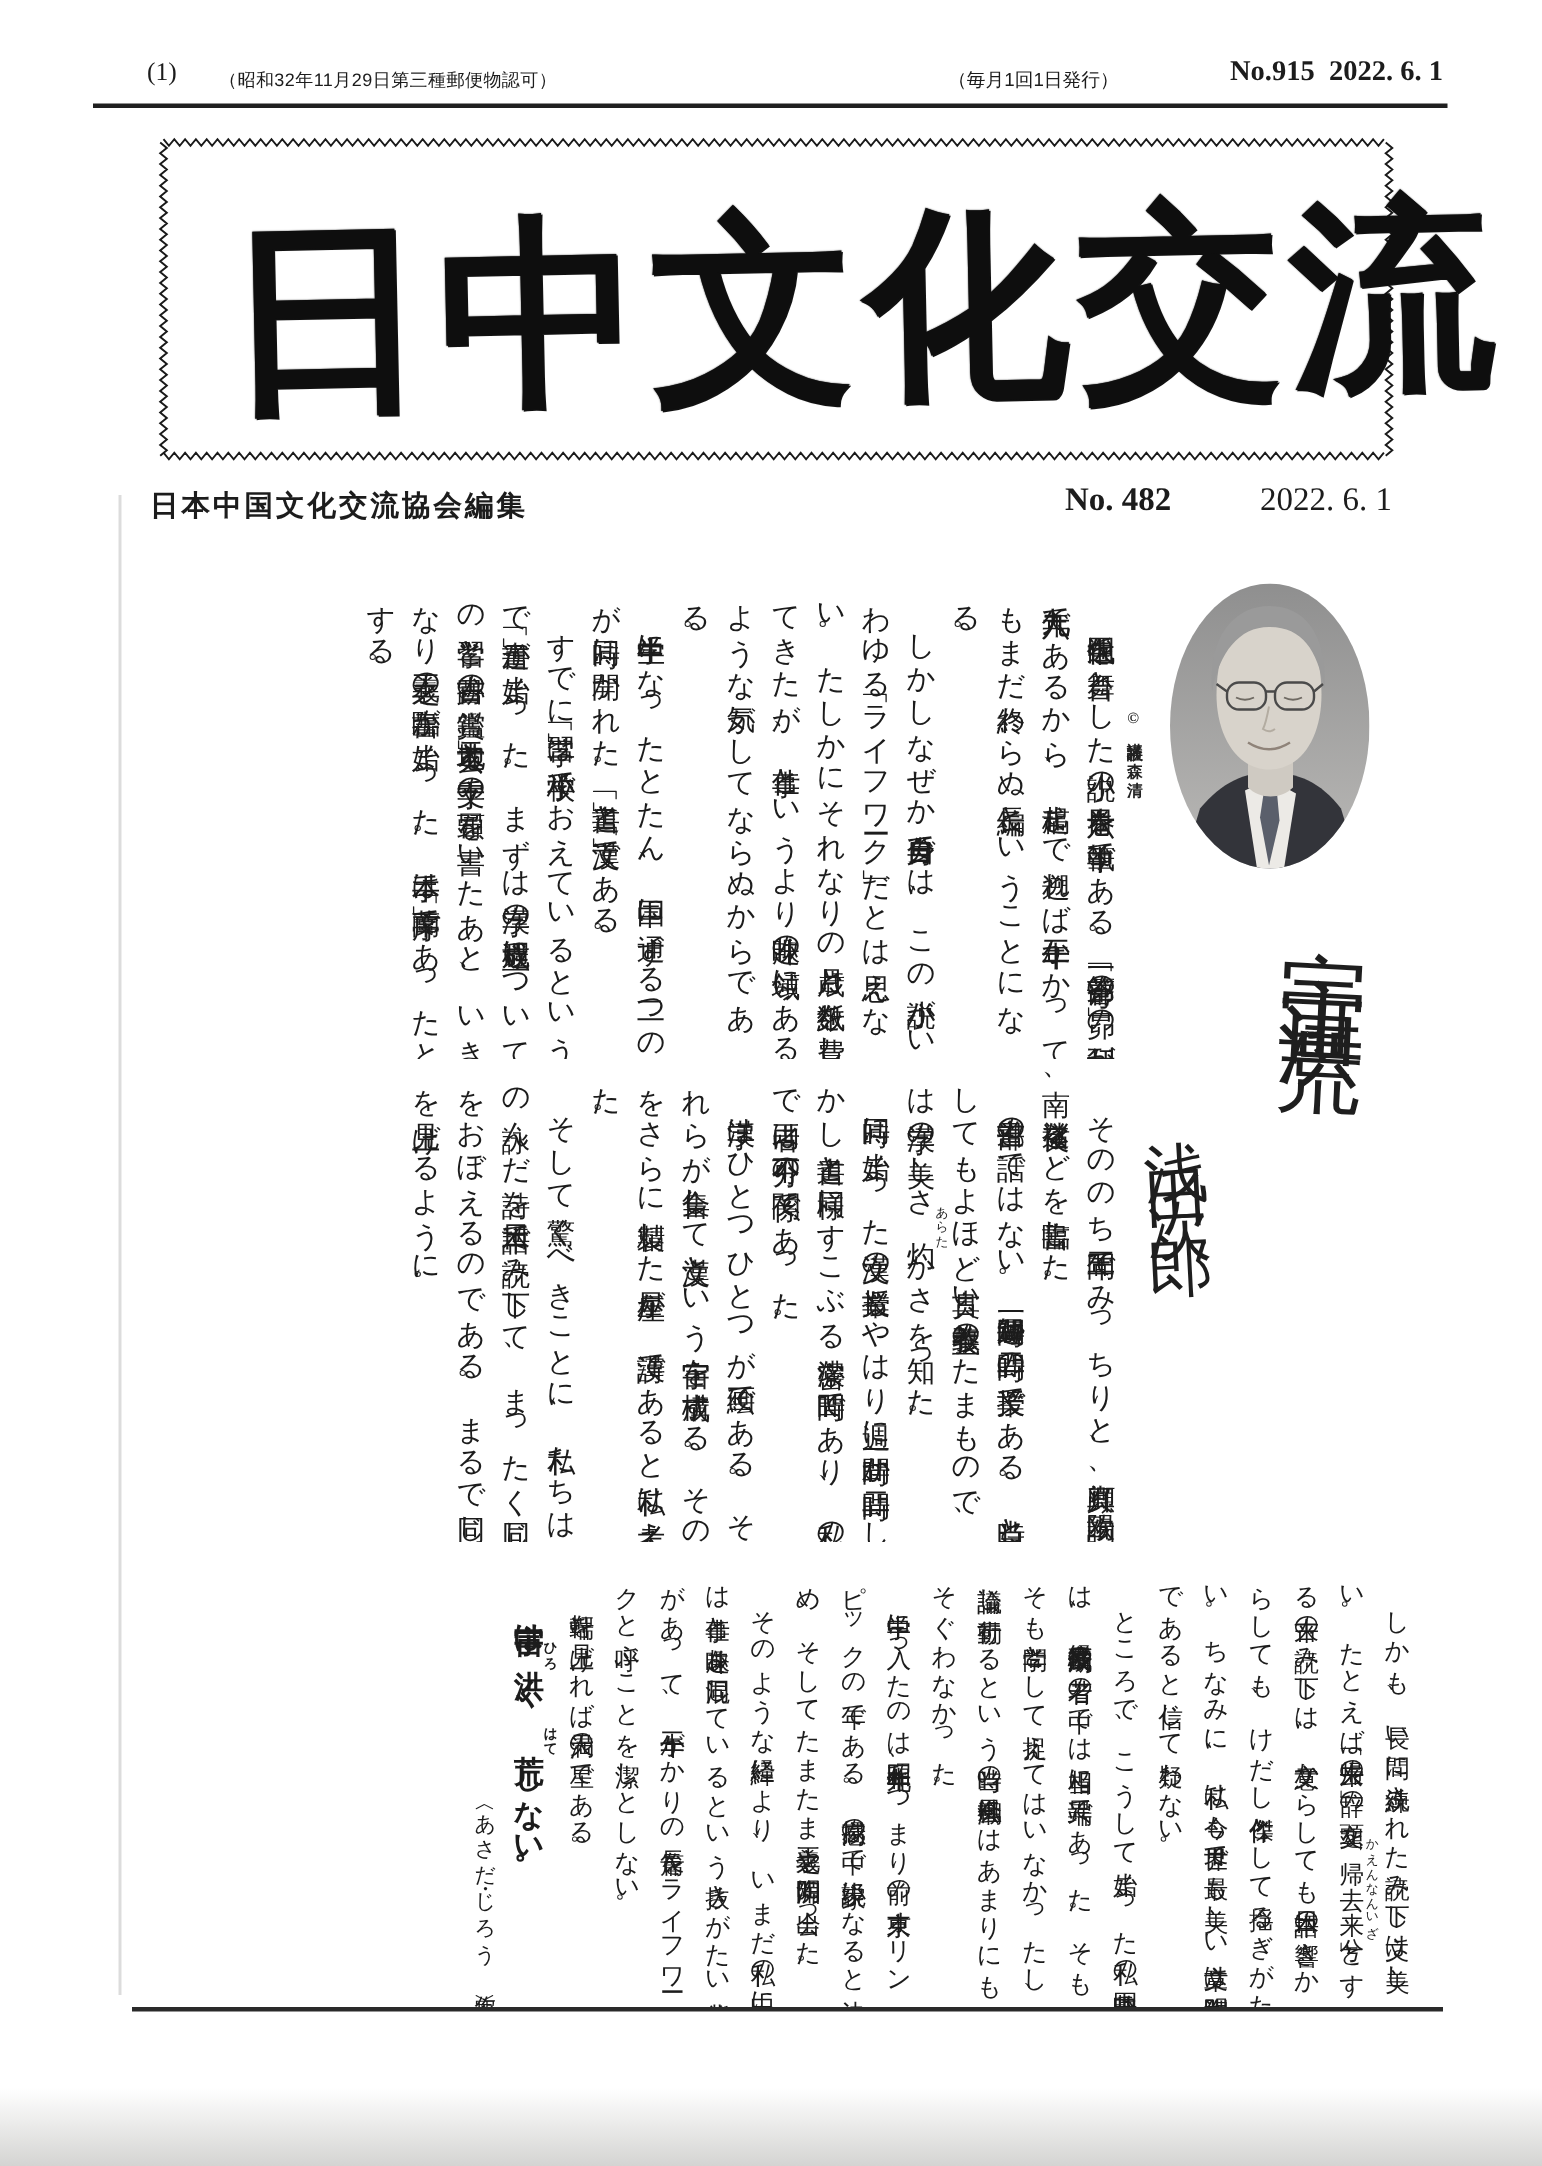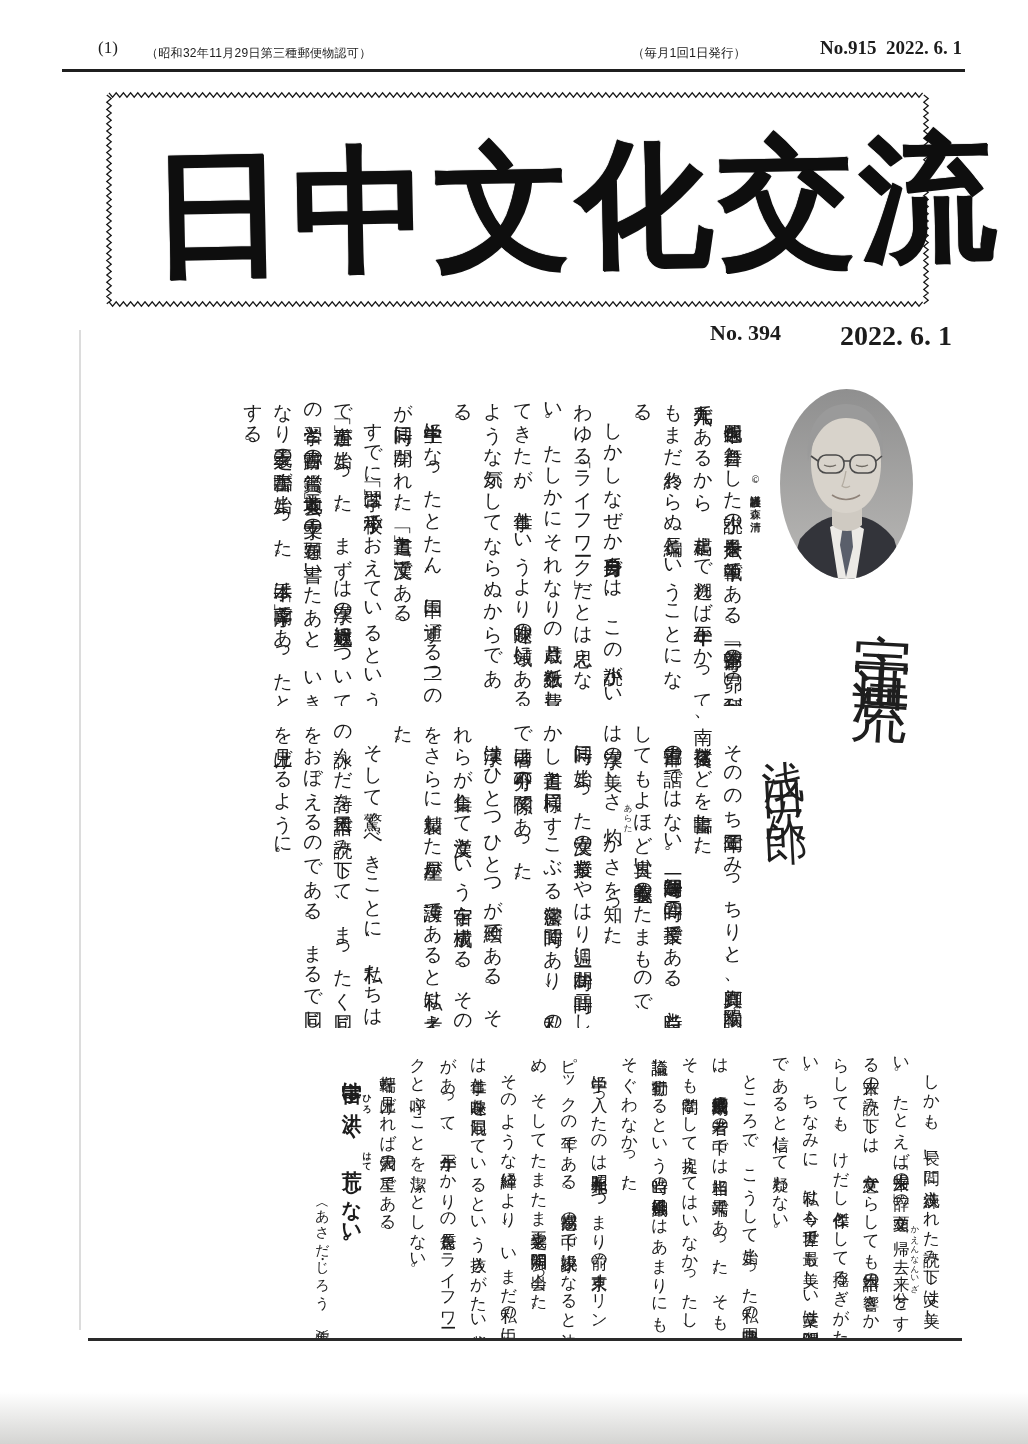--- a/index.html
+++ b/index.html
@@ -19,21 +19,21 @@
 
   
   .frame{left:105px;top:91px;width:825px;height:217px;}
   .masthead{left:150px;top:128px;width:730px;height:170px;text-align:center;
             font-size:136px;font-weight:bold;letter-spacing:6px;line-height:160px;color:#0e0e0e;
             transform:rotate(-1.2deg);text-shadow:1px 1px 0 #111,0 0 1px #000;white-space:nowrap;}
 
   
   .sub-editor{left:100px;top:324px;font-size:19px;letter-spacing:2px;font-weight:bold;}
   .sub-number{left:710px;top:320px;font-size:22px;font-weight:bold;}
-  .sub-date{left:840px;top:320px;font-size:28px;font-weight:bold;}
+  .sub-date{left:840px;top:320px;font-size:22px;font-weight:normal;}
 
   
   .band{position:absolute;writing-mode:vertical-rl;-webkit-writing-mode:vertical-rl;
         text-orientation:mixed;overflow:hidden;color:#1c1c1c;}
   .band p{margin:0;text-indent:1em;}
   #band1,#band2{left:84px;width:664px;height:316px;font-size:19px;line-height:30px;letter-spacing:.45px;}
   #band1{top:390px;}
   #band2{top:712px;}
   #bottomband{left:94px;top:1046px;width:852px;height:292px;font-size:16.5px;line-height:30.2px;letter-spacing:.6px;}
   rt{font-size:8.5px;letter-spacing:0;}
@@ -67,21 +67,22 @@
   <div class="abs rule-top"></div>
 
   <svg class="abs frame" id="frame-svg" width="825" height="217">
       <polyline points="4,1.7999999999999998 7.6,6.2 11.2,1.7999999999999998 14.8,6.2 18.4,1.7999999999999998 22,6.2 25.6,1.7999999999999998 29.2,6.2 32.8,1.7999999999999998 36.4,6.2 40,1.7999999999999998 43.6,6.2 47.2,1.7999999999999998 50.800000000000004,6.2 54.4,1.7999999999999998 58,6.2 61.6,1.7999999999999998 65.2,6.2 68.8,1.7999999999999998 72.4,6.2 76,1.7999999999999998 79.60000000000001,6.2 83.2,1.7999999999999998 86.8,6.2 90.4,1.7999999999999998 94,6.2 97.60000000000001,1.7999999999999998 101.2,6.2 104.8,1.7999999999999998 108.4,6.2 112,1.7999999999999998 115.60000000000001,6.2 119.2,1.7999999999999998 122.8,6.2 126.4,1.7999999999999998 130,6.2 133.6,1.7999999999999998 137.20000000000002,6.2 140.8,1.7999999999999998 144.4,6.2 148,1.7999999999999998 151.6,6.2 155.20000000000002,1.7999999999999998 158.8,6.2 162.4,1.7999999999999998 166,6.2 169.6,1.7999999999999998 173.20000000000002,6.2 176.8,1.7999999999999998 180.4,6.2 184,1.7999999999999998 187.6,6.2 191.20000000000002,1.7999999999999998 194.8,6.2 198.4,1.7999999999999998 202,6.2 205.6,1.7999999999999998 209.20000000000002,6.2 212.8,1.7999999999999998 216.4,6.2 220,1.7999999999999998 223.6,6.2 227.20000000000002,1.7999999999999998 230.8,6.2 234.4,1.7999999999999998 238,6.2 241.6,1.7999999999999998 245.20000000000002,6.2 248.8,1.7999999999999998 252.4,6.2 256,1.7999999999999998 259.6,6.2 263.2,1.7999999999999998 266.8,6.2 270.40000000000003,1.7999999999999998 274,6.2 277.6,1.7999999999999998 281.2,6.2 284.8,1.7999999999999998 288.40000000000003,6.2 292,1.7999999999999998 295.6,6.2 299.2,1.7999999999999998 302.8,6.2 306.40000000000003,1.7999999999999998 310,6.2 313.6,1.7999999999999998 317.2,6.2 320.8,1.7999999999999998 324.40000000000003,6.2 328,1.7999999999999998 331.6,6.2 335.2,1.7999999999999998 338.8,6.2 342.40000000000003,1.7999999999999998 346,6.2 349.6,1.7999999999999998 353.2,6.2 356.8,1.7999999999999998 360.40000000000003,6.2 364,1.7999999999999998 367.6,6.2 371.2,1.7999999999999998 374.8,6.2 378.40000000000003,1.7999999999999998 382,6.2 385.6,1.7999999999999998 389.2,6.2 392.8,1.7999999999999998 396.40000000000003,6.2 400,1.7999999999999998 403.6,6.2 407.2,1.7999999999999998 410.8,6.2 414.40000000000003,1.7999999999999998 418,6.2 421.6,1.7999999999999998 425.2,6.2 428.8,1.7999999999999998 432.40000000000003,6.2 436,1.7999999999999998 439.6,6.2 443.2,1.7999999999999998 446.8,6.2 450.40000000000003,1.7999999999999998 454,6.2 457.6,1.7999999999999998 461.2,6.2 464.8,1.7999999999999998 468.40000000000003,6.2 472,1.7999999999999998 475.6,6.2 479.2,1.7999999999999998 482.8,6.2 486.40000000000003,1.7999999999999998 490,6.2 493.6,1.7999999999999998 497.2,6.2 500.8,1.7999999999999998 504.40000000000003,6.2 508,1.7999999999999998 511.6,6.2 515.2,1.7999999999999998 518.8000000000001,6.2 522.4,1.7999999999999998 526,6.2 529.6,1.7999999999999998 533.2,6.2 536.8000000000001,1.7999999999999998 540.4,6.2 544,1.7999999999999998 547.6,6.2 551.2,1.7999999999999998 554.8000000000001,6.2 558.4,1.7999999999999998 562,6.2 565.6,1.7999999999999998 569.2,6.2 572.8000000000001,1.7999999999999998 576.4,6.2 580,1.7999999999999998 583.6,6.2 587.2,1.7999999999999998 590.8000000000001,6.2 594.4,1.7999999999999998 598,6.2 601.6,1.7999999999999998 605.2,6.2 608.8000000000001,1.7999999999999998 612.4,6.2 616,1.7999999999999998 619.6,6.2 623.2,1.7999999999999998 626.8000000000001,6.2 630.4,1.7999999999999998 634,6.2 637.6,1.7999999999999998 641.2,6.2 644.8000000000001,1.7999999999999998 648.4,6.2 652,1.7999999999999998 655.6,6.2 659.2,1.7999999999999998 662.8000000000001,6.2 666.4,1.7999999999999998 670,6.2 673.6,1.7999999999999998 677.2,6.2 680.8000000000001,1.7999999999999998 684.4,6.2 688,1.7999999999999998 691.6,6.2 695.2,1.7999999999999998 698.8000000000001,6.2 702.4,1.7999999999999998 706,6.2 709.6,1.7999999999999998 713.2,6.2 716.8000000000001,1.7999999999999998 720.4,6.2 724,1.7999999999999998 727.6,6.2 731.2,1.7999999999999998 734.8000000000001,6.2 738.4,1.7999999999999998 742,6.2 745.6,1.7999999999999998 749.2,6.2 752.8000000000001,1.7999999999999998 756.4,6.2 760,1.7999999999999998 763.6,6.2 767.2,1.7999999999999998 770.8000000000001,6.2 774.4,1.7999999999999998 778,6.2 781.6,1.7999999999999998 785.2,6.2 788.8000000000001,1.7999999999999998 792.4,6.2 796,1.7999999999999998 799.6,6.2 803.2,1.7999999999999998 806.8000000000001,6.2 810.4,1.7999999999999998 814,6.2 817.6,1.7999999999999998" fill="none" stroke="#1a1a1a" stroke-width="1.3"></polyline>
       <polyline points="4,210.8 7.6,215.2 11.2,210.8 14.8,215.2 18.4,210.8 22,215.2 25.6,210.8 29.2,215.2 32.8,210.8 36.4,215.2 40,210.8 43.6,215.2 47.2,210.8 50.800000000000004,215.2 54.4,210.8 58,215.2 61.6,210.8 65.2,215.2 68.8,210.8 72.4,215.2 76,210.8 79.60000000000001,215.2 83.2,210.8 86.8,215.2 90.4,210.8 94,215.2 97.60000000000001,210.8 101.2,215.2 104.8,210.8 108.4,215.2 112,210.8 115.60000000000001,215.2 119.2,210.8 122.8,215.2 126.4,210.8 130,215.2 133.6,210.8 137.20000000000002,215.2 140.8,210.8 144.4,215.2 148,210.8 151.6,215.2 155.20000000000002,210.8 158.8,215.2 162.4,210.8 166,215.2 169.6,210.8 173.20000000000002,215.2 176.8,210.8 180.4,215.2 184,210.8 187.6,215.2 191.20000000000002,210.8 194.8,215.2 198.4,210.8 202,215.2 205.6,210.8 209.20000000000002,215.2 212.8,210.8 216.4,215.2 220,210.8 223.6,215.2 227.20000000000002,210.8 230.8,215.2 234.4,210.8 238,215.2 241.6,210.8 245.20000000000002,215.2 248.8,210.8 252.4,215.2 256,210.8 259.6,215.2 263.2,210.8 266.8,215.2 270.40000000000003,210.8 274,215.2 277.6,210.8 281.2,215.2 284.8,210.8 288.40000000000003,215.2 292,210.8 295.6,215.2 299.2,210.8 302.8,215.2 306.40000000000003,210.8 310,215.2 313.6,210.8 317.2,215.2 320.8,210.8 324.40000000000003,215.2 328,210.8 331.6,215.2 335.2,210.8 338.8,215.2 342.40000000000003,210.8 346,215.2 349.6,210.8 353.2,215.2 356.8,210.8 360.40000000000003,215.2 364,210.8 367.6,215.2 371.2,210.8 374.8,215.2 378.40000000000003,210.8 382,215.2 385.6,210.8 389.2,215.2 392.8,210.8 396.40000000000003,215.2 400,210.8 403.6,215.2 407.2,210.8 410.8,215.2 414.40000000000003,210.8 418,215.2 421.6,210.8 425.2,215.2 428.8,210.8 432.40000000000003,215.2 436,210.8 439.6,215.2 443.2,210.8 446.8,215.2 450.40000000000003,210.8 454,215.2 457.6,210.8 461.2,215.2 464.8,210.8 468.40000000000003,215.2 472,210.8 475.6,215.2 479.2,210.8 482.8,215.2 486.40000000000003,210.8 490,215.2 493.6,210.8 497.2,215.2 500.8,210.8 504.40000000000003,215.2 508,210.8 511.6,215.2 515.2,210.8 518.8000000000001,215.2 522.4,210.8 526,215.2 529.6,210.8 533.2,215.2 536.8000000000001,210.8 540.4,215.2 544,210.8 547.6,215.2 551.2,210.8 554.8000000000001,215.2 558.4,210.8 562,215.2 565.6,210.8 569.2,215.2 572.8000000000001,210.8 576.4,215.2 580,210.8 583.6,215.2 587.2,210.8 590.8000000000001,215.2 594.4,210.8 598,215.2 601.6,210.8 605.2,215.2 608.8000000000001,210.8 612.4,215.2 616,210.8 619.6,215.2 623.2,210.8 626.8000000000001,215.2 630.4,210.8 634,215.2 637.6,210.8 641.2,215.2 644.8000000000001,210.8 648.4,215.2 652,210.8 655.6,215.2 659.2,210.8 662.8000000000001,215.2 666.4,210.8 670,215.2 673.6,210.8 677.2,215.2 680.8000000000001,210.8 684.4,215.2 688,210.8 691.6,215.2 695.2,210.8 698.8000000000001,215.2 702.4,210.8 706,215.2 709.6,210.8 713.2,215.2 716.8000000000001,210.8 720.4,215.2 724,210.8 727.6,215.2 731.2,210.8 734.8000000000001,215.2 738.4,210.8 742,215.2 745.6,210.8 749.2,215.2 752.8000000000001,210.8 756.4,215.2 760,210.8 763.6,215.2 767.2,210.8 770.8000000000001,215.2 774.4,210.8 778,215.2 781.6,210.8 785.2,215.2 788.8000000000001,210.8 792.4,215.2 796,210.8 799.6,215.2 803.2,210.8 806.8000000000001,215.2 810.4,210.8 814,215.2 817.6,210.8" fill="none" stroke="#1a1a1a" stroke-width="1.3"></polyline>
       <polyline points="1.7999999999999998,4 6.2,7.6 1.7999999999999998,11.2 6.2,14.8 1.7999999999999998,18.4 6.2,22 1.7999999999999998,25.6 6.2,29.2 1.7999999999999998,32.8 6.2,36.4 1.7999999999999998,40 6.2,43.6 1.7999999999999998,47.2 6.2,50.800000000000004 1.7999999999999998,54.4 6.2,58 1.7999999999999998,61.6 6.2,65.2 1.7999999999999998,68.8 6.2,72.4 1.7999999999999998,76 6.2,79.60000000000001 1.7999999999999998,83.2 6.2,86.8 1.7999999999999998,90.4 6.2,94 1.7999999999999998,97.60000000000001 6.2,101.2 1.7999999999999998,104.8 6.2,108.4 1.7999999999999998,112 6.2,115.60000000000001 1.7999999999999998,119.2 6.2,122.8 1.7999999999999998,126.4 6.2,130 1.7999999999999998,133.6 6.2,137.20000000000002 1.7999999999999998,140.8 6.2,144.4 1.7999999999999998,148 6.2,151.6 1.7999999999999998,155.20000000000002 6.2,158.8 1.7999999999999998,162.4 6.2,166 1.7999999999999998,169.6 6.2,173.20000000000002 1.7999999999999998,176.8 6.2,180.4 1.7999999999999998,184 6.2,187.6 1.7999999999999998,191.20000000000002 6.2,194.8 1.7999999999999998,198.4 6.2,202 1.7999999999999998,205.6 6.2,209.20000000000002 1.7999999999999998,212.8" fill="none" stroke="#1a1a1a" stroke-width="1.3"></polyline>
       <polyline points="818.8,4 823.2,7.6 818.8,11.2 823.2,14.8 818.8,18.4 823.2,22 818.8,25.6 823.2,29.2 818.8,32.8 823.2,36.4 818.8,40 823.2,43.6 818.8,47.2 823.2,50.800000000000004 818.8,54.4 823.2,58 818.8,61.6 823.2,65.2 818.8,68.8 823.2,72.4 818.8,76 823.2,79.60000000000001 818.8,83.2 823.2,86.8 818.8,90.4 823.2,94 818.8,97.60000000000001 823.2,101.2 818.8,104.8 823.2,108.4 818.8,112 823.2,115.60000000000001 818.8,119.2 823.2,122.8 818.8,126.4 823.2,130 818.8,133.6 823.2,137.20000000000002 818.8,140.8 823.2,144.4 818.8,148 823.2,151.6 818.8,155.20000000000002 823.2,158.8 818.8,162.4 823.2,166 818.8,169.6 823.2,173.20000000000002 818.8,176.8 823.2,180.4 818.8,184 823.2,187.6 818.8,191.20000000000002 823.2,194.8 818.8,198.4 823.2,202 818.8,205.6 823.2,209.20000000000002 818.8,212.8" fill="none" stroke="#1a1a1a" stroke-width="1.3"></polyline>
     </svg>
   <div class="abs masthead">日中文化交流</div>
 
-  <span class="abs sub-number">No. 394</span>
+  <span class="abs sub-editor sans">日本中国文化交流協会編集</span>
+  <span class="abs sub-number">No. 482</span>
   <span class="abs sub-date">2022. 6. 1</span>
 
   <svg class="abs photo" viewBox="0 0 133 190">
     <defs>
       <clipPath id="ph">
           <ellipse cx="66.5" cy="95" rx="66.5" ry="95"></ellipse>
         </clipPath>
       <linearGradient id="phbg" x1="0" y1="0" x2="0" y2="1">
         <stop offset="0" stop-color="#8f8f8f"></stop>
           <stop offset="1" stop-color="#bab9b7"></stop>

